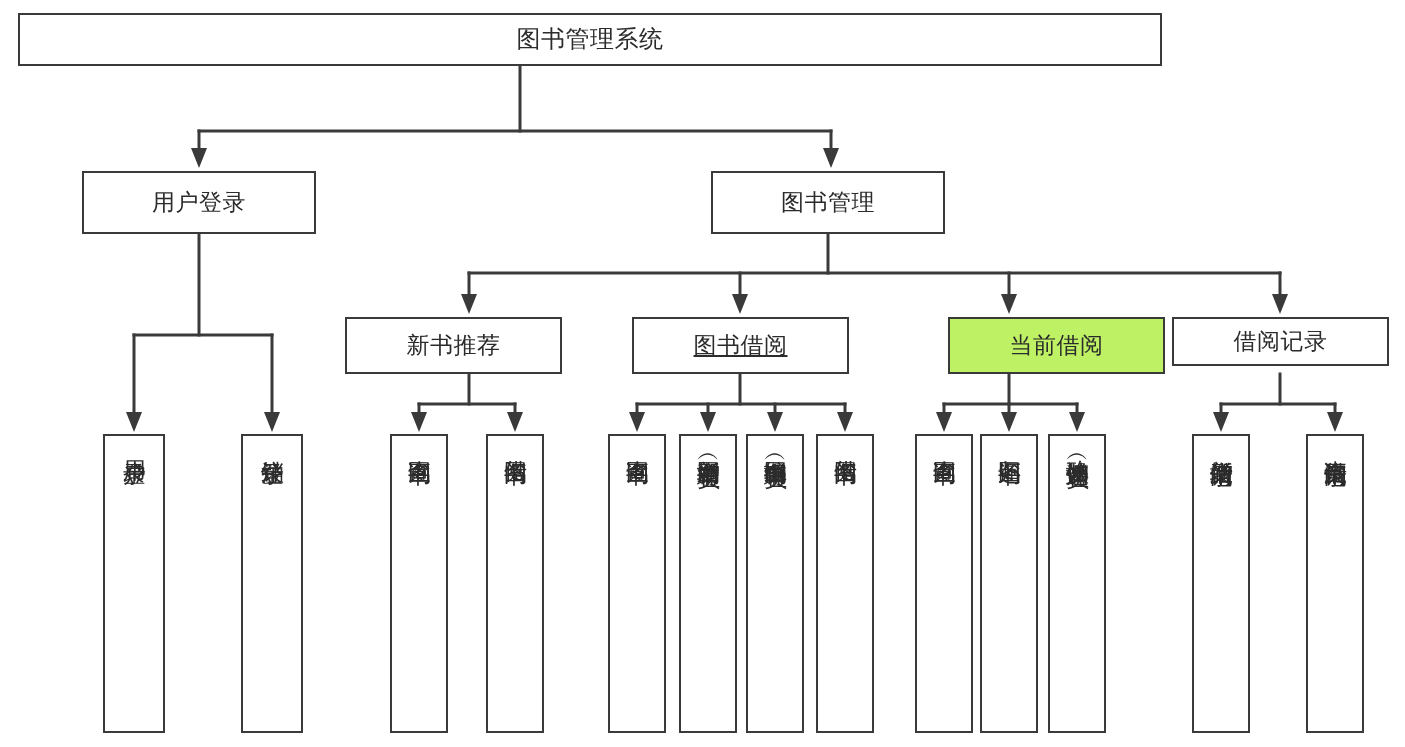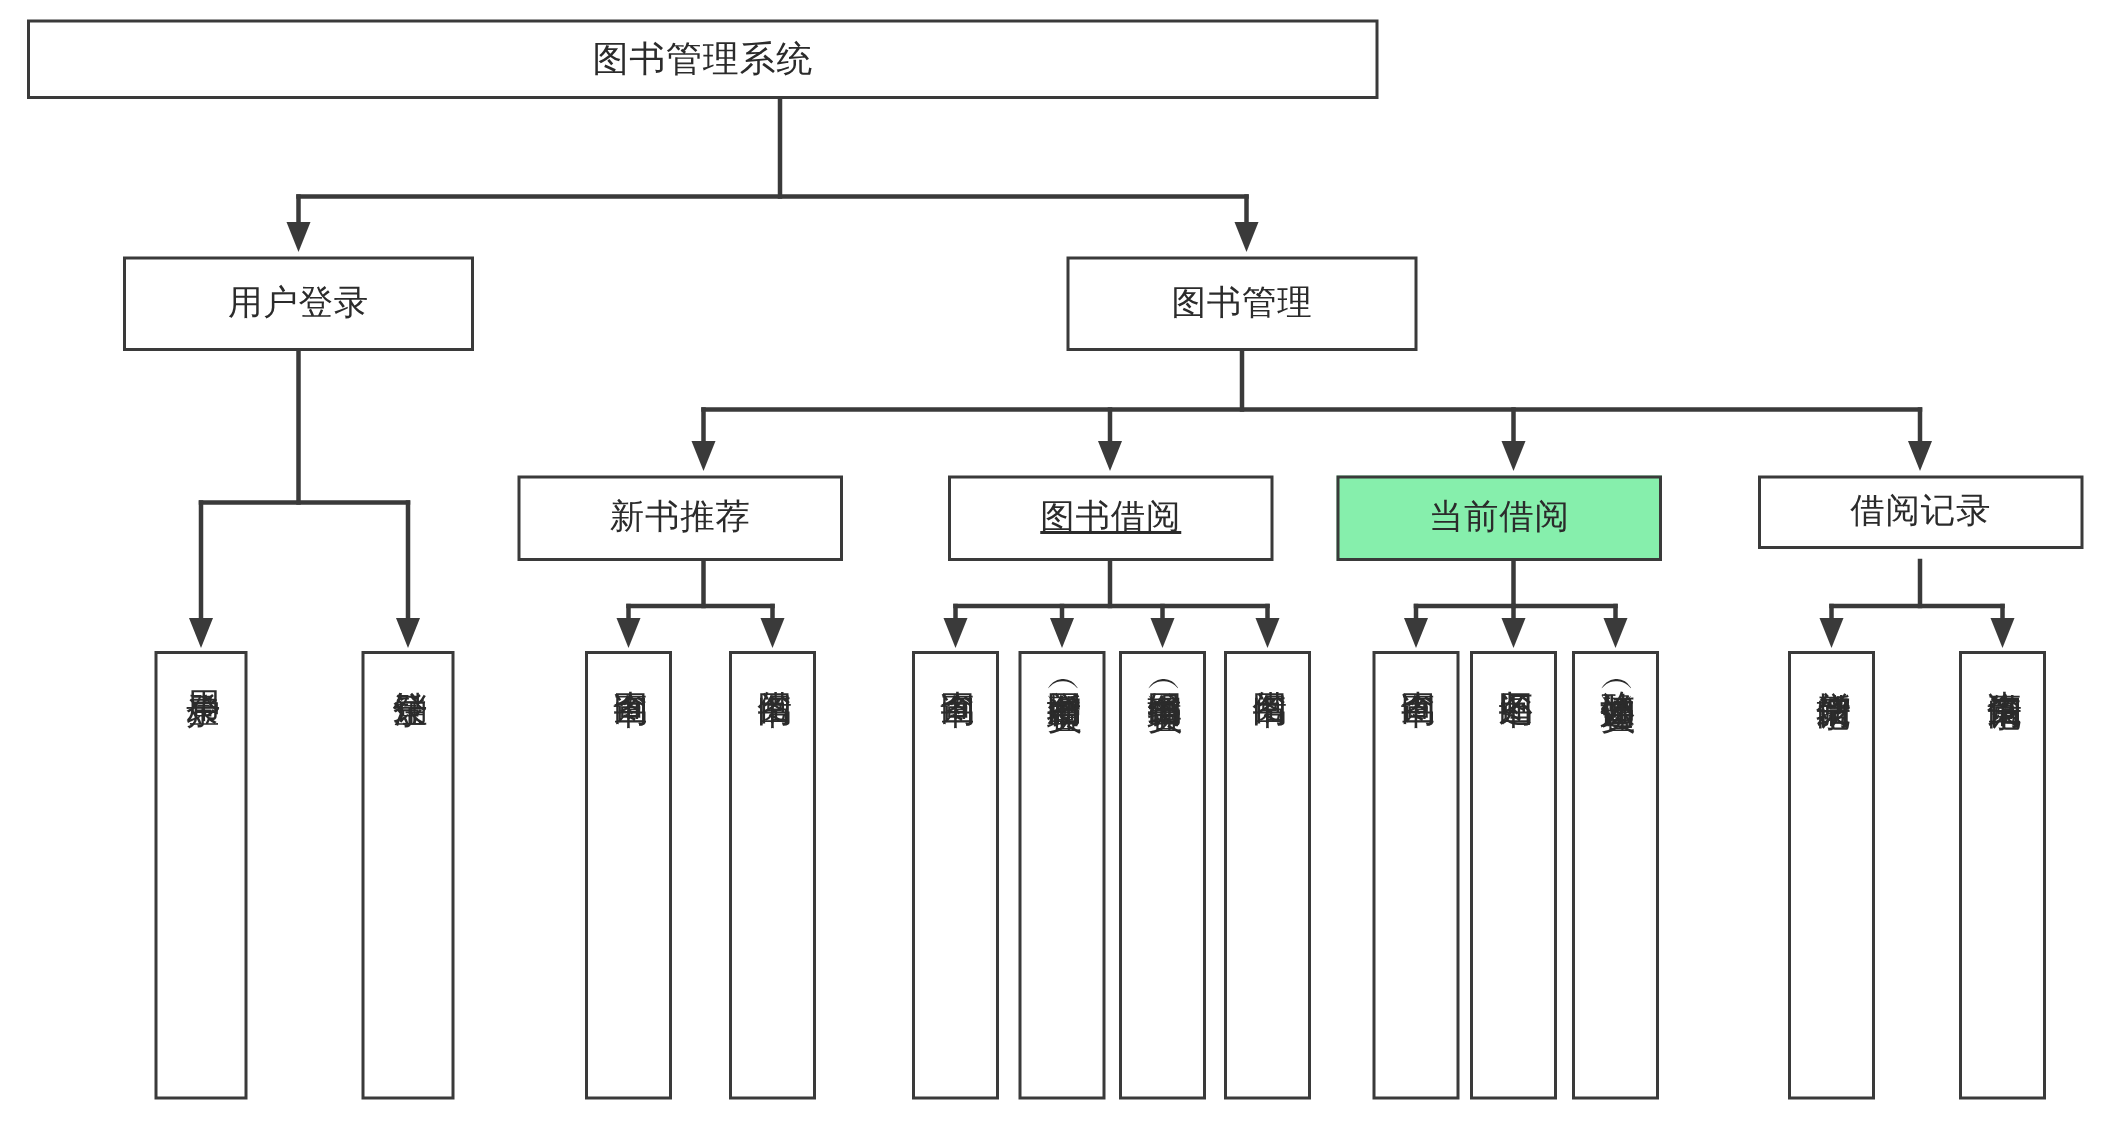--- a/index.html
+++ b/index.html
@@ -127,36 +127,36 @@
       <polygon points="767,412 783,412 775,432" fill="#3a3a3a"></polygon>
       <polygon points="837,412 853,412 845,432" fill="#3a3a3a"></polygon>
       <polygon points="936,412 952,412 944,432" fill="#3a3a3a"></polygon>
       <polygon points="1001,412 1017,412 1009,432" fill="#3a3a3a"></polygon>
       <polygon points="1069,412 1085,412 1077,432" fill="#3a3a3a"></polygon>
       <polygon points="1213,412 1229,412 1221,432" fill="#3a3a3a"></polygon>
       <polygon points="1327,412 1343,412 1335,432" fill="#3a3a3a"></polygon>
     </svg>
 
   <div id="node-layer">
-      <div class="node-box node-h node-root" style="left: 18px; top: 13px; width: 901px; height: 53px; border-color: rgb(58, 58, 58); background: rgb(255, 255, 255);">
+      <div class="node-box node-h node-root" style="left: 18px; top: 13px; width: 1144px; height: 53px; border-color: rgb(58, 58, 58); background: rgb(255, 255, 255);">
         <span class="node-label" style="color: rgb(43, 43, 43);">图书管理系统</span>
       </div>
       <div class="node-box node-h" style="left: 82px; top: 171px; width: 234px; height: 63px; border-color: rgb(58, 58, 58); background: rgb(255, 255, 255);">
         <span class="node-label" style="color: rgb(43, 43, 43);">用户登录</span>
       </div>
       <div class="node-box node-h" style="left: 711px; top: 171px; width: 234px; height: 63px; border-color: rgb(58, 58, 58); background: rgb(255, 255, 255);">
         <span class="node-label" style="color: rgb(43, 43, 43);">图书管理</span>
       </div>
       <div class="node-box node-h" style="left: 345px; top: 317px; width: 217px; height: 57px; border-color: rgb(58, 58, 58); background: rgb(255, 255, 255);">
         <span class="node-label" style="color: rgb(43, 43, 43);">新书推荐</span>
       </div>
       <div class="node-box node-h" style="left: 632px; top: 317px; width: 217px; height: 57px; border-color: rgb(58, 58, 58); background: rgb(255, 255, 255); text-decoration: underline;">
         <span class="node-label" style="color: rgb(43, 43, 43);">图书借阅</span>
       </div>
-      <div class="node-box node-h" style="left: 891px; top: 317px; width: 217px; height: 57px; border-color: rgb(58, 58, 58); background: #86efac;">
+      <div class="node-box node-h" style="left: 948px; top: 317px; width: 217px; height: 57px; border-color: rgb(58, 58, 58); background: #bef264;">
         <span class="node-label" style="color: rgb(43, 43, 43);">当前借阅</span>
       </div>
       <div class="node-box node-h" style="left: 1172px; top: 317px; width: 217px; height: 49px; border-color: rgb(58, 58, 58); background: rgb(255, 255, 255);">
         <span class="node-label" style="color: rgb(43, 43, 43);">借阅记录</span>
       </div>
       <div class="node-box node-v" style="left: 103px; top: 434px; width: 62px; height: 299px; border-color: rgb(58, 58, 58); background: rgb(255, 255, 255);">
         <span class="node-label" style="color: rgb(43, 43, 43);">用户登录</span>
       </div>
       <div class="node-box node-v" style="left: 241px; top: 434px; width: 62px; height: 299px; border-color: rgb(58, 58, 58); background: rgb(255, 255, 255);">
         <span class="node-label" style="color: rgb(43, 43, 43);">注销登录</span>

